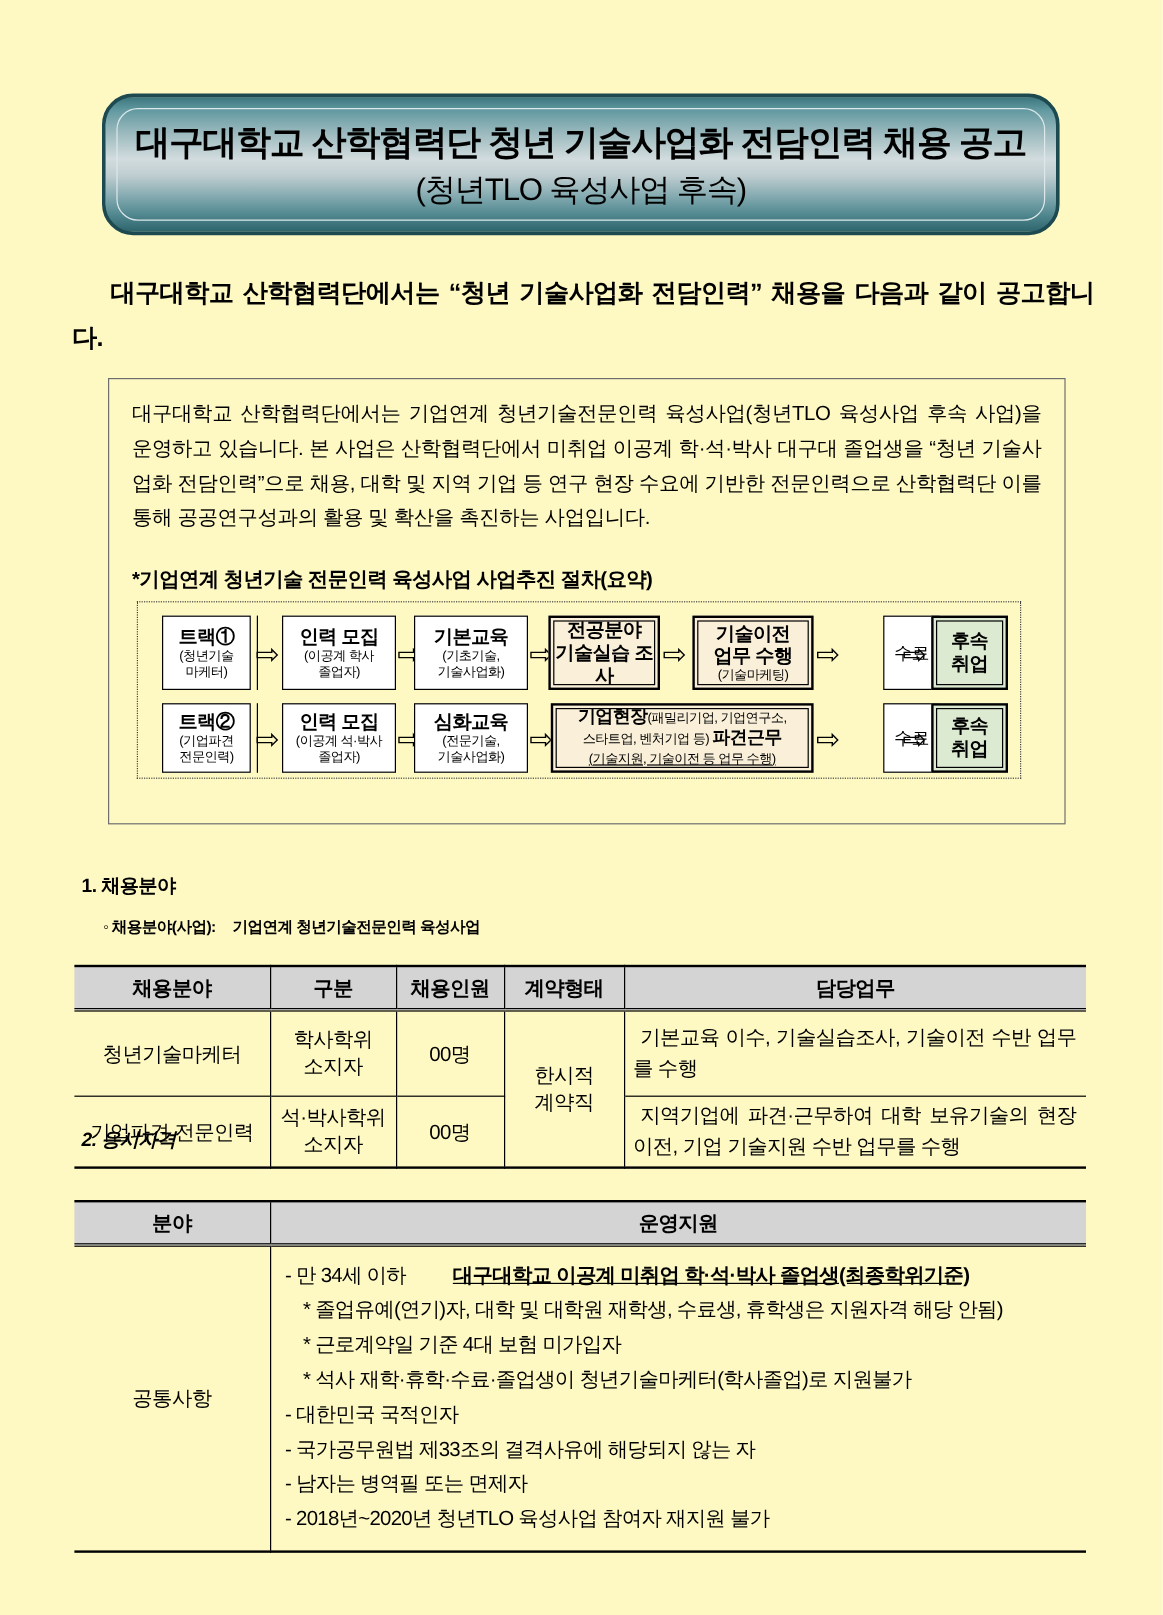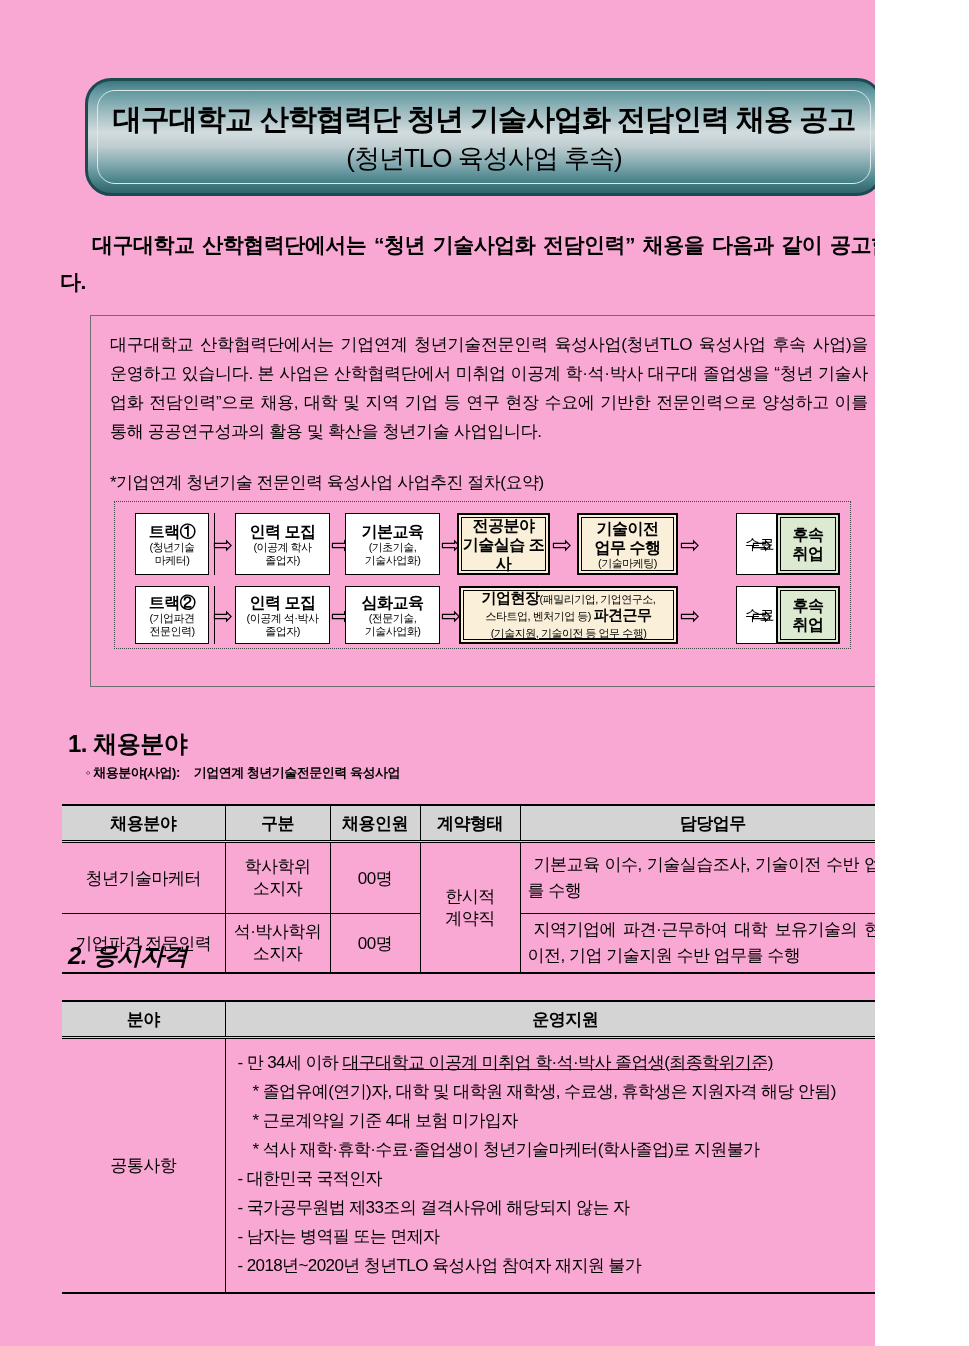--- a/index.html
+++ b/index.html
@@ -1,17 +1,17 @@
 <!DOCTYPE html>
 <html><head>
 <meta charset="utf-8">
 <style>
   html,body{margin:0;padding:0;background:#fff;}
   .page{
-    position:relative;width:875px;height:1346px;background:#f9a8d4;
+    position:relative;width:969px;height:1346px;background:#fef9c3;
     font-family:"Liberation Sans",sans-serif;color:#000;overflow:hidden;
   }
   
   .banner{
     position:absolute;left:85px;top:78px;width:792px;height:112px;
     border:3px solid #1d4950;border-radius:26px;
     background:linear-gradient(180deg,#3c767e 0%,#639aa1 10%,#9fbcc0 28%,#d2dcde 46%,#c0ced1 58%,#83aab0 74%,#4f868e 88%,#2e646c 100%);
     display:flex;flex-direction:column;align-items:center;justify-content:center;
   }
   .banner::before{
@@ -25,21 +25,21 @@
     font-size:21px;font-weight:bold;line-height:37px;text-align:justify;letter-spacing:-0.5px;
   }
   .intro p{margin:0;text-indent:32px;}
   
   .info-box{
     position:absolute;left:90px;top:315px;width:758px;height:338px;
     border:1px solid #6e6e6e;padding:14px 19px 18px 19px;
   }
   .q-line{font-size:17px;letter-spacing:-0.5px;margin:2px 0 8px 2px;}
   .desc{font-size:17px;line-height:29px;text-align:justify;letter-spacing:-0.3px;margin:0;}
-  .proc-title{font-size:17px;letter-spacing:-0.5px;margin:25px 0 7px 0;}
+  .proc-title{font-size:17px;letter-spacing:-0.5px;margin:25px 0 7px 0;font-weight:bold;}
   
   .flow{position:relative;margin-left:4px;width:735px;height:146px;border:1.5px dotted #444;}
   .fbox{
     position:absolute;background:#fff;border:1px solid #000;
     display:flex;flex-direction:column;align-items:center;justify-content:center;
     text-align:center;box-sizing:border-box;letter-spacing:-0.5px;
   }
   .fbox .t{font-weight:bold;font-size:16px;line-height:19px;}
   .fbox .s{font-size:11px;line-height:13px;}
   .dbl{border:2px solid #000;}
@@ -60,21 +60,21 @@
   .fbox.p-done{font-size:15px;margin-left:32px;}
   .fbox .bt{font-weight:bold;font-size:15px;}
   .fbox .bs{font-size:11px;}
   .fbox .wl{line-height:16px;text-align:center;}
   .fbox .ul{text-decoration:underline;}
   .arr{position:absolute;font-family:"DejaVu Sans",sans-serif;font-size:24px;line-height:24px;color:#000;}
   .arr.r1a{top:31px;}
   .arr.r2a{top:102px;}
   .a1{left:98px;} .a2{left:216px;} .a3{left:326px;} .a4{left:437px;} .a5{left:565px;} .a6{left:637px;}
   
-  .sec-title{position:absolute;left:68px;font-size:24px;font-weight:bold;letter-spacing:-0.5px;}
+  .sec-title{position:absolute;left:68px;font-size:16px;font-weight:bold;letter-spacing:-0.5px;}
   .s1{top:728px;} .s2{top:940px;font-style:italic;}
   .sec-bullet{position:absolute;left:86px;top:764px;font-size:13px;font-weight:bold;letter-spacing:-0.5px;}
   .sec-bullet .sp{margin-right:14px;}
   
   table{border-collapse:collapse;table-layout:fixed;position:absolute;left:62px;width:843px;
         border-top:2px solid #000;border-bottom:2px solid #000;font-family:"Liberation Sans",sans-serif;}
   .t1{top:804px;} .t2{top:1000px;}
   th{background:#d4d4d4;font-size:17px;font-weight:bold;letter-spacing:-0.5px;
      border-bottom:3px double #000;height:34px;padding:0;}
   td{font-size:17px;letter-spacing:-0.5px;text-align:center;vertical-align:middle;padding:0;}
@@ -82,38 +82,38 @@
   tr.sep td{border-top:1px solid #000;}
   .t1 .row1 td{height:64px;}
   .t1 .row2 td{height:50px;}
   td.duty{text-align:left;padding:3px 8px 3px 7px;line-height:26px;text-align:justify;text-indent:6px;}
   .two-line span{display:block;line-height:22px;}
   
   .t2 td.cat{height:253px;}
   .t2 td.reqs{text-align:left;vertical-align:top;padding:9px 10px 6px 12px;}
   .req-line{font-size:17px;line-height:29px;letter-spacing:-0.6px;white-space:nowrap;}
   .req-line.indent{padding-left:15px;}
-  .req-line .em{font-weight:normal;text-decoration:underline;}
+  .req-line .em{font-weight:bold;text-decoration:underline;margin-left:35px;}
 </style>
 </head>
 <body>
 
 <div class="page">
 
   <div class="banner">
     <div class="l1">대구대학교 산학협력단 청년 기술사업화 전담인력 채용 공고</div>
     <div class="l2">(청년TLO 육성사업 후속)</div>
   </div>
 
   <div class="intro">
     <p>대구대학교 산학협력단에서는 “청년 기술사업화 전담인력” 채용을 다음과 같이 공고합니다.</p>
   </div>
 
   <div class="info-box">
-    <p class="desc">대구대학교 산학협력단에서는 기업연계 청년기술전문인력 육성사업(청년TLO 육성사업 후속 사업)을 운영하고 있습니다. 본 사업은 산학협력단에서 미취업 이공계 학·석·박사 대구대 졸업생을 “청년 기술사업화 전담인력”으로 채용, 대학 및 지역 기업 등 연구 현장 수요에 기반한 전문인력으로 양성하고 이를 통해 공공연구성과의 활용 및 확산을 청년기술 사업입니다.</p>
+    <p class="desc">대구대학교 산학협력단에서는 기업연계 청년기술전문인력 육성사업(청년TLO 육성사업 후속 사업)을 운영하고 있습니다. 본 사업은 산학협력단에서 미취업 이공계 학·석·박사 대구대 졸업생을 “청년 기술사업화 전담인력”으로 채용, 대학 및 지역 기업 등 연구 현장 수요에 기반한 전문인력으로 산학협력단 이를 통해 공공연구성과의 활용 및 확산을 촉진하는 사업입니다.</p>
     <div class="proc-title">*기업연계 청년기술 전문인력 육성사업 사업추진 절차(요약)</div>
 
     <div class="flow">
 
       <div class="fbox track r1 p-track">
         <div class="t">트랙①</div>
         <div class="s">(청년기술</div>
         <div class="s">마케터)</div>
       </div>
       <span class="arr r1a a1">⇨</span>

